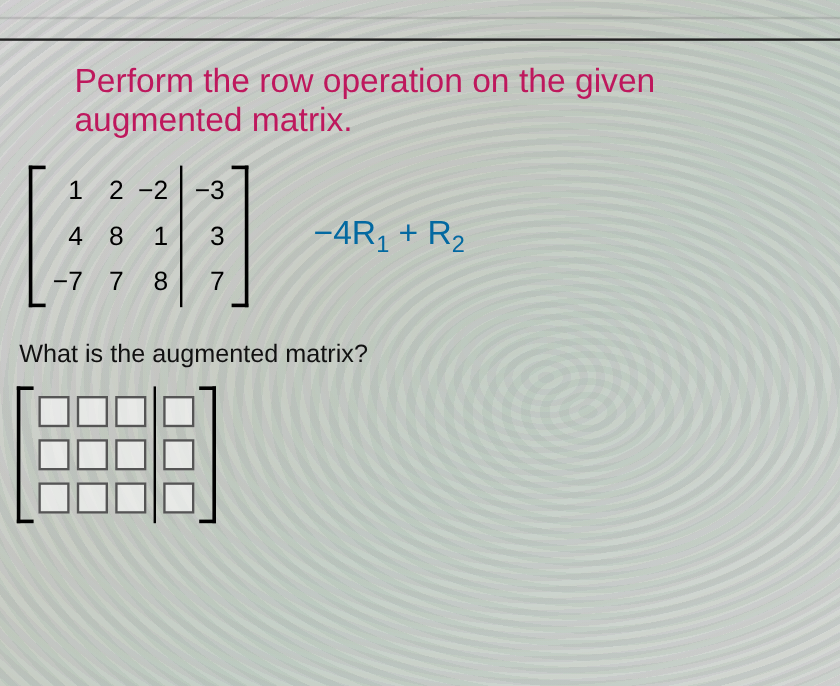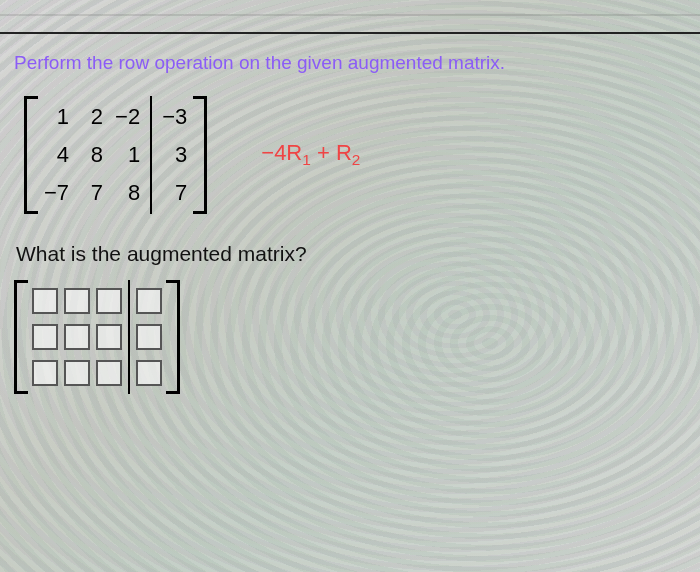--- a/index.html
+++ b/index.html
@@ -27,23 +27,24 @@
       height: 2px;
       background: #222;
       box-shadow: 0 -18px 0 rgba(0,0,0,0.1);
     }
     .content {
       position: relative;
       padding: 52px 14px 0 14px;
       z-index: 2;
     }
     .instruction {
-      font-size: 19px;
-      color: #8b5cf6;
+      font-size: 28px;
+      color: #be185d;
       margin-bottom: 22px;
+      margin-left: 48px;
     }
     .matrix-row-wrap {
       display: flex;
       align-items: center;
       gap: 54px;
       margin: 8px 0 28px 10px;
     }
     .matrix {
       position: relative;
       display: flex;
@@ -80,22 +81,22 @@
       text-align: right;
       line-height: 1;
     }
     .aug-sep {
       width: 2px;
       align-self: stretch;
       background: #000;
       margin: -10px 10px;
     }
     .operation {
-      font-size: 22px;
-      color: #ef4444;
+      font-size: 28px;
+      color: #0369a1;
       white-space: nowrap;
     }
     .operation sub {
       font-size: 0.7em;
       vertical-align: sub;
     }
     .question {
       font-size: 21px;
       color: #111;
       margin: 8px 0 14px 2px;

